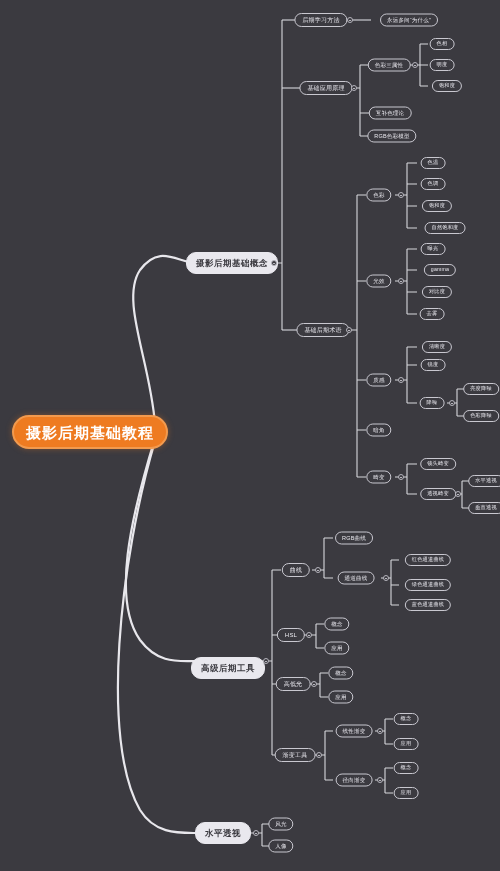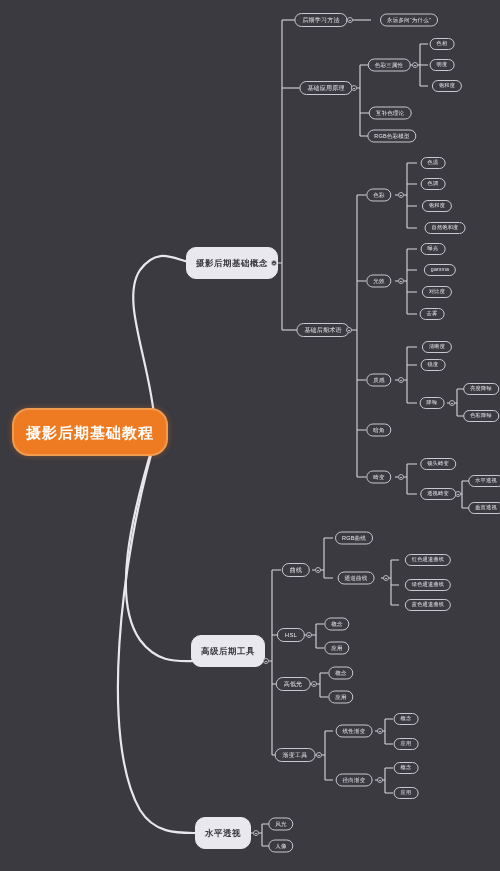--- a/index.html
+++ b/index.html
@@ -42,34 +42,34 @@
     line-height:1;
   }
   
   .n-root{
     background:#ee7b21;
     border:2px solid #f29a4e;
     color:#ffffff;
     font-size:15px;
     font-weight:bold;
     padding:0 12px;
-    height:48px;
+    height:34px;
     border-radius:17px;
     box-shadow:0 0 6px rgba(238,123,33,.35);
     letter-spacing:1px;
   }
   
   .n-l2{
     background:#e9e8ee;
     border:1px solid #e9e8ee;
     color:#3b3a40;
     font-size:8.5px;
     font-weight:bold;
     padding:0 9px;
-    height:32px;
+    height:22px;
     border-radius:10px;
     letter-spacing:0.5px;
   }
   
   .n-l3{
     font-size:6px;
     padding:0 7px;
     height:14px;
     border-radius:7px;
   }
@@ -215,21 +215,21 @@
 <div class="node n-l4" style="left:379px;top:430px;">暗角</div>
 
 <div class="node n-l4" style="left:379px;top:477px;">畸变</div>
 <div class="toggle" style="left:401px;top:477px;"></div>
 <div class="node n-l5" style="left:438px;top:464px;">镜头畸变</div>
 <div class="node n-l5" style="left:438px;top:494px;">透视畸变</div>
 <div class="toggle" style="left:458px;top:494px;"></div>
 <div class="node n-l5" style="left:486px;top:481px;">水平透视</div>
 <div class="node n-l5" style="left:486px;top:508px;">垂直透视</div>
 
-<div class="node n-l2" style="left:228px;top:651px;">高级后期工具</div>
+<div class="node n-l2" style="left:228px;top:668px;">高级后期工具</div>
 <div class="toggle" style="left:266px;top:661px;"></div>
 
 <div class="node n-l3" style="left:296px;top:570px;">曲线</div>
 <div class="toggle" style="left:318px;top:570px;"></div>
 <div class="node n-l4" style="left:354px;top:538px;">RGB曲线</div>
 <div class="node n-l4" style="left:356px;top:578px;">通道曲线</div>
 <div class="toggle" style="left:386px;top:578px;"></div>
 <div class="node n-l5" style="left:428px;top:560px;">红色通道曲线</div>
 <div class="node n-l5" style="left:428px;top:585px;">绿色通道曲线</div>
 <div class="node n-l5" style="left:428px;top:605px;">蓝色通道曲线</div>

